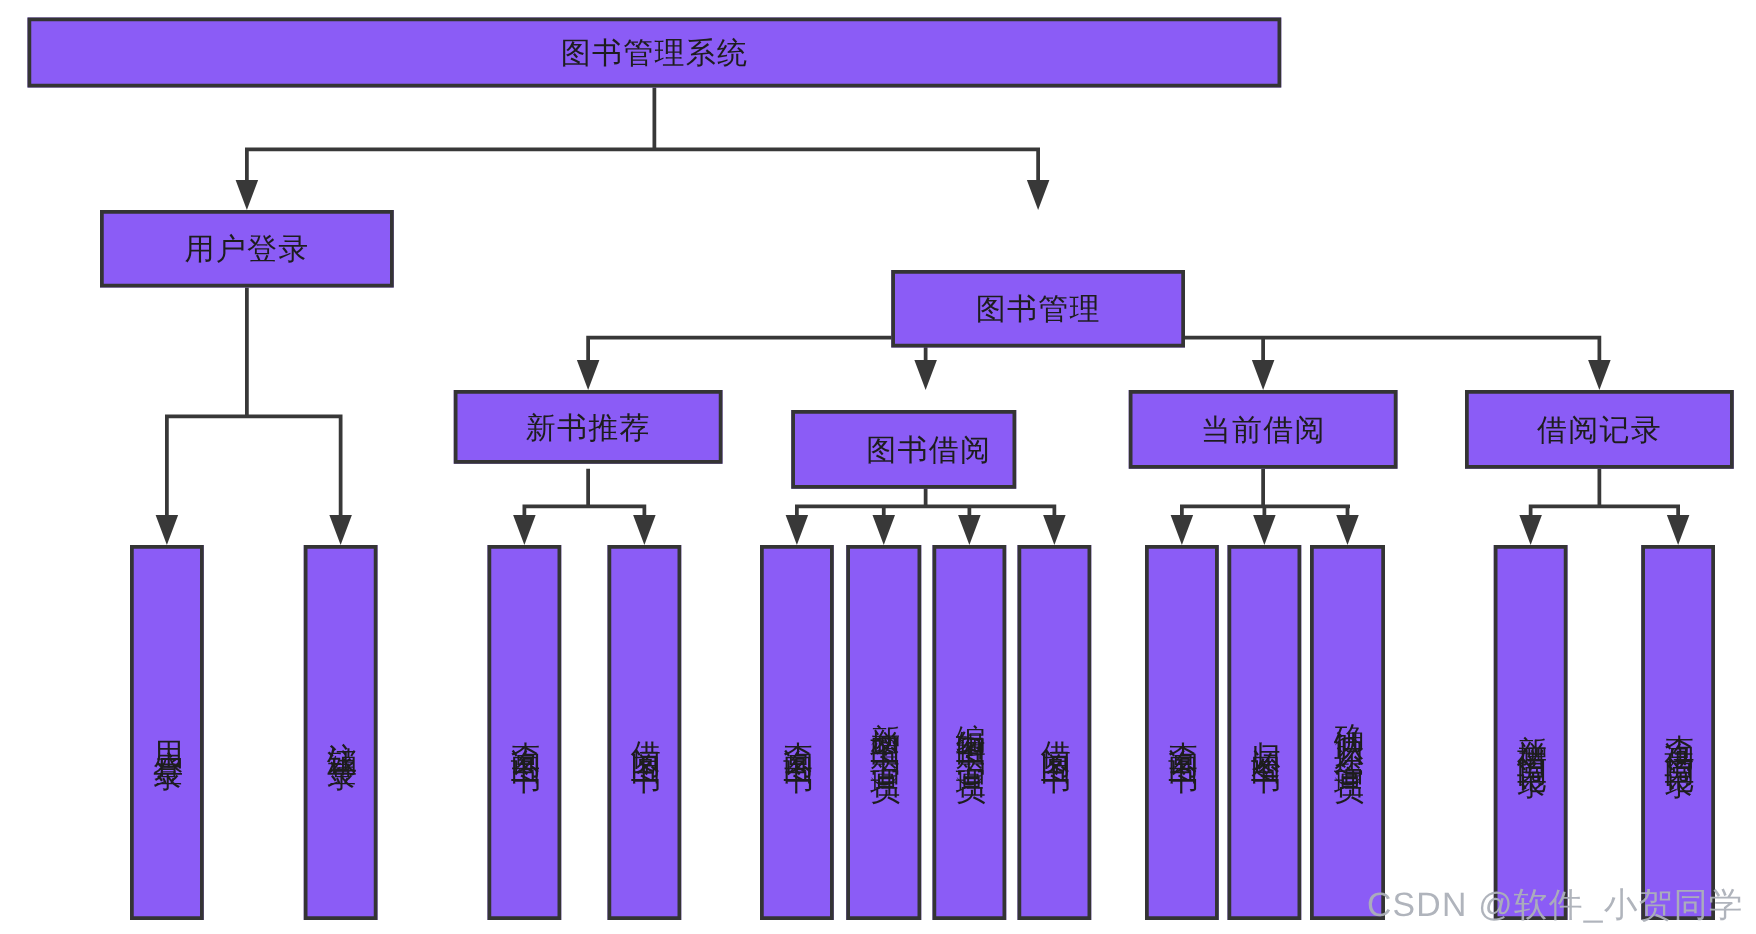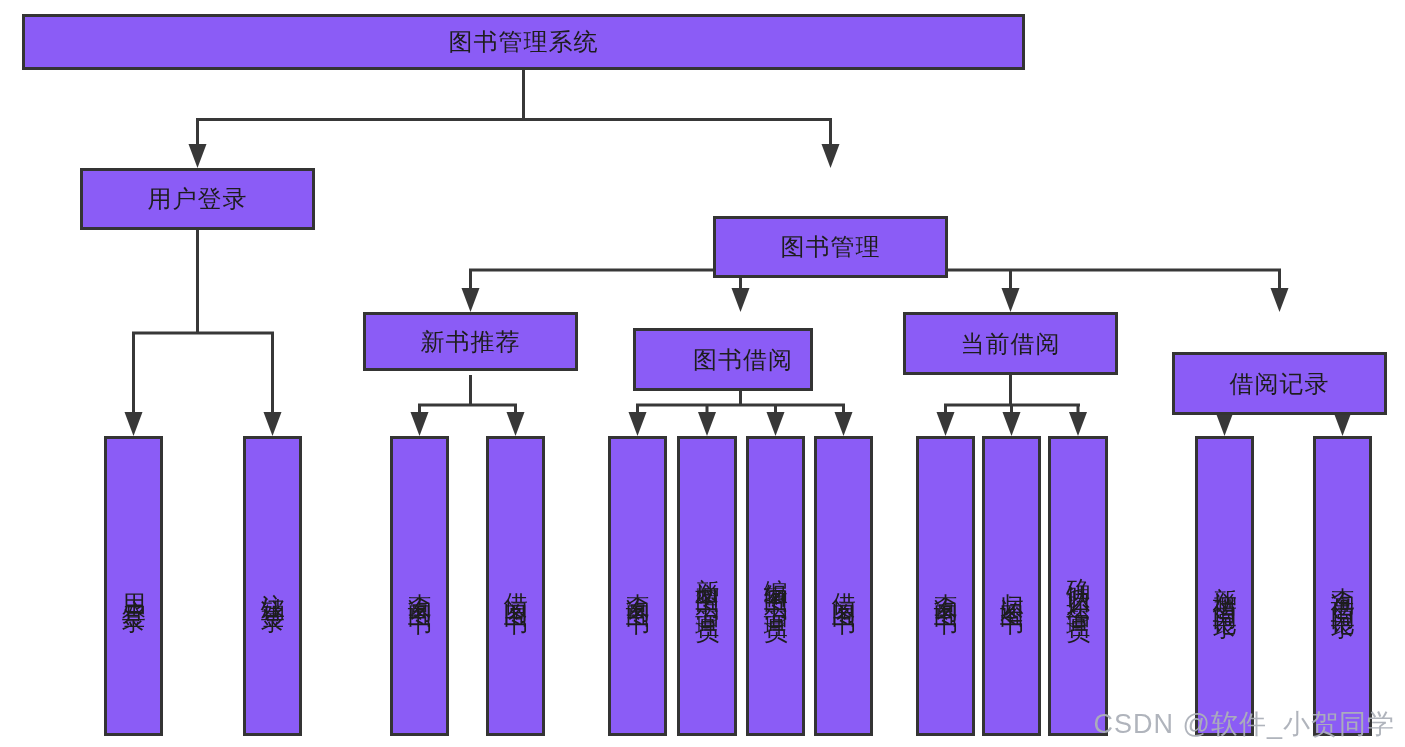--- a/index.html
+++ b/index.html
@@ -119,21 +119,21 @@
 
   <div class="node" style="left:363px; top:312px; width:215px; height:59px;">
     <span>新书推荐</span>
   </div>
   <div class="node" style="left:633px; top:328px; width:180px; height:63px;padding-left:40px;">
     <span>图书借阅</span>
   </div>
   <div class="node" style="left:903px; top:312px; width:215px; height:63px;font-family:Liberation Mono, monospace;">
     <span>当前借阅</span>
   </div>
-  <div class="node" style="left:1172px; top:312px; width:215px; height:63px;margin-top:40px;">
+  <div class="node" style="left:1172px; top:312px; width:215px; height:63px;">
     <span>借阅记录</span>
   </div>
 
   <div class="node leaf" style="left:104px; top:436px; width:59px; height:300px;">
     <span class="vlabel">用户登录</span>
   </div>
   <div class="node leaf" style="left:243px; top:436px; width:59px; height:300px;">
     <span class="vlabel">注销登录</span>
   </div>
 

